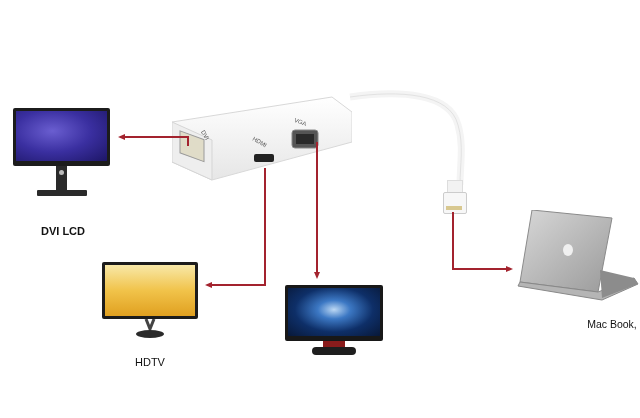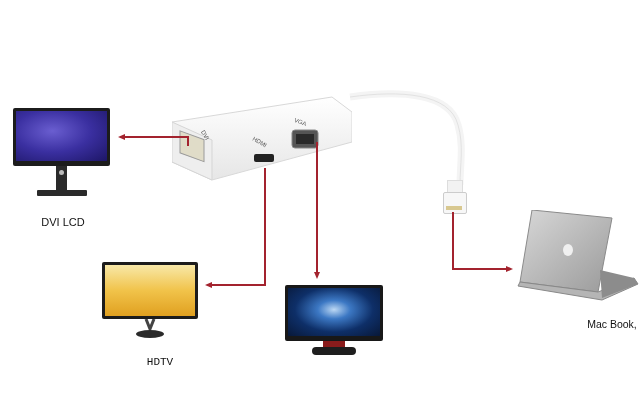--- a/index.html
+++ b/index.html
@@ -69,31 +69,31 @@
   <div class="wire" style="left:452px;top:268px;width:54px;height:2px;"></div>
   <div class="ah-right" style="left:506px;top:266px;"></div>
 
   <div class="abs" style="left:13px;top:108px;width:100px;height:92px;">
     <div class="monitor-frame" style="left:0;top:0;width:97px;height:58px;"></div>
     <div class="screen" style="left:3px;top:3px;width:91px;height:50px;background:radial-gradient(ellipse at 40% 40%, #6a5ed0 0%, #3a2fa0 50%, #1d1666 100%);"></div>
     <div class="stand" style="left:43px;top:58px;width:11px;height:24px;"></div>
     <div class="abs" style="left:46px;top:62px;width:5px;height:5px;border-radius:50%;background:#bbb;"></div>
     <div class="stand" style="left:24px;top:82px;width:50px;height:6px;border-radius:1px;"></div>
   </div>
-  <div class="label" style="left:18px;top:216px;width:90px;">DVI LCD</div>
+  <div class="label" style="left:18px;top:225px;width:90px;font-weight:bold;">DVI LCD</div>
 
   <div class="abs" style="left:102px;top:262px;width:100px;height:80px;">
     <div class="monitor-frame" style="left:0;top:0;width:96px;height:57px;"></div>
     <div class="screen" style="left:3px;top:3px;width:90px;height:51px;background:linear-gradient(180deg,#f8e8a8 0%,#f1c34a 50%,#e0a020 100%);"></div>
     <svg class="abs" style="left:30px;top:57px;" width="36" height="20" viewBox="0 0 36 20">
       <path d="M14,0 L18,10 L22,0" stroke="#444" stroke-width="3" fill="none"></path>
       <ellipse cx="18" cy="15" rx="14" ry="4" fill="#2a2a2a"></ellipse>
     </svg>
   </div>
-  <div class="label" style="left:120px;top:356px;width:80px;font-family:Liberation Mono, monospace;">HDTV</div>
+  <div class="label" style="left:110px;top:356px;width:80px;">HDTV</div>
 
   <div class="abs" style="left:285px;top:285px;width:100px;height:80px;">
     <div class="monitor-frame" style="left:0;top:0;width:98px;height:56px;background:#181818;"></div>
     <div class="screen" style="left:3px;top:3px;width:92px;height:48px;background:radial-gradient(ellipse at 50% 45%, #bcd8f4 0%, #3c78c4 25%, #0e2f68 60%, #081838 100%);"></div>
     <div class="abs" style="left:38px;top:56px;width:22px;height:6px;background:#8a1c1c;"></div>
     <div class="stand" style="left:27px;top:62px;width:44px;height:8px;border-radius:4px;background:#1e1e1e;"></div>
   </div>
 
   <div class="abs" style="left:512px;top:210px;width:128px;height:100px;">
     <svg width="128" height="100" viewBox="0 0 128 100">

